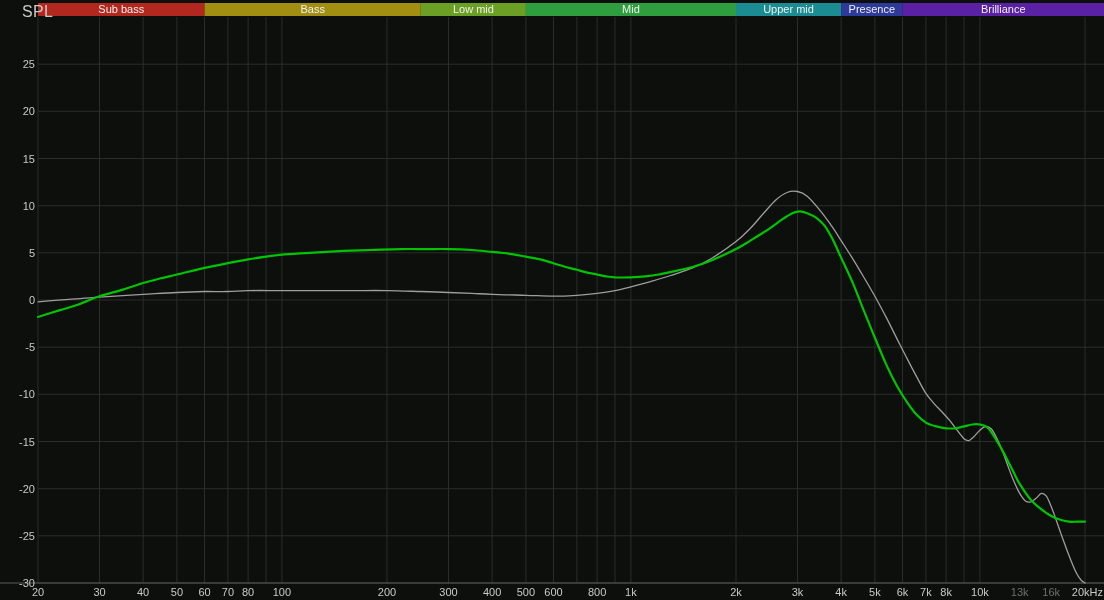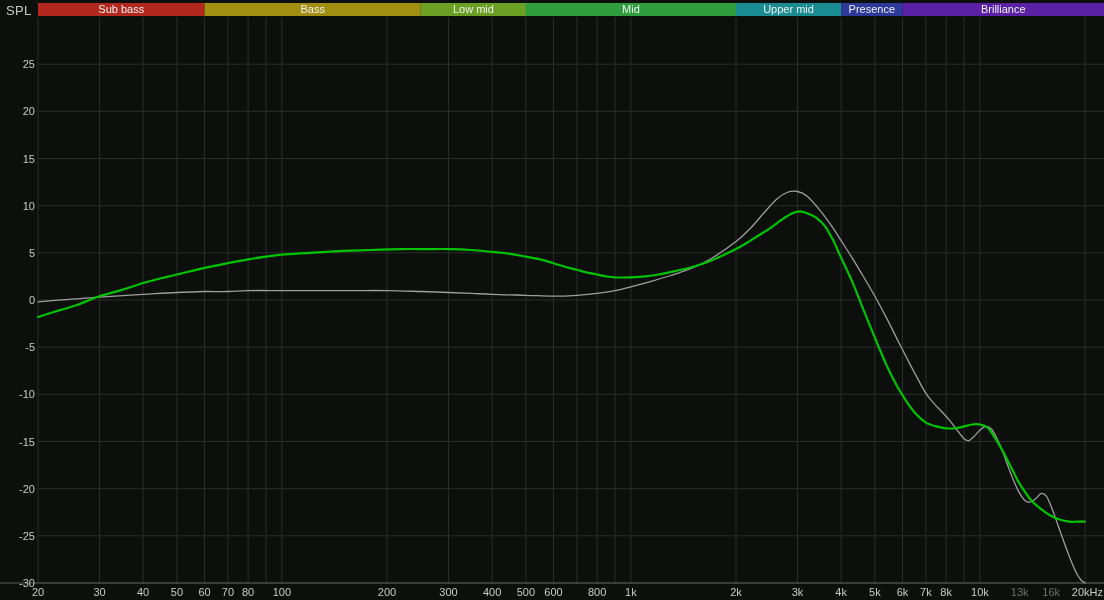--- a/index.html
+++ b/index.html
@@ -3,22 +3,22 @@
 <meta charset="utf-8">
 <style>
   html,body{margin:0;padding:0;}
   body{
     width:1104px;height:600px;overflow:hidden;
     background:#0d0f0c;
     font-family:"Liberation Sans","DejaVu Sans",sans-serif;
   }
   .stage{position:relative;width:1104px;height:600px;}
   .spl-label{
-    position:absolute;left:6px;top:3px;z-index:2;
-    font-size:13px;color:#c9c9c9;letter-spacing:0.3px;
+    position:absolute;left:22px;top:3px;z-index:2;
+    font-size:16px;color:#c9c9c9;letter-spacing:0.3px;
   }
   svg{position:absolute;left:0;top:0;}
   svg text{font-family:"Liberation Sans","DejaVu Sans",sans-serif;}
 </style>
 </head>
 <body>
 
 <div class="stage">
   <div class="spl-label">SPL</div>
   <svg id="chart" width="1104" height="600" viewBox="0 0 1104 600">

